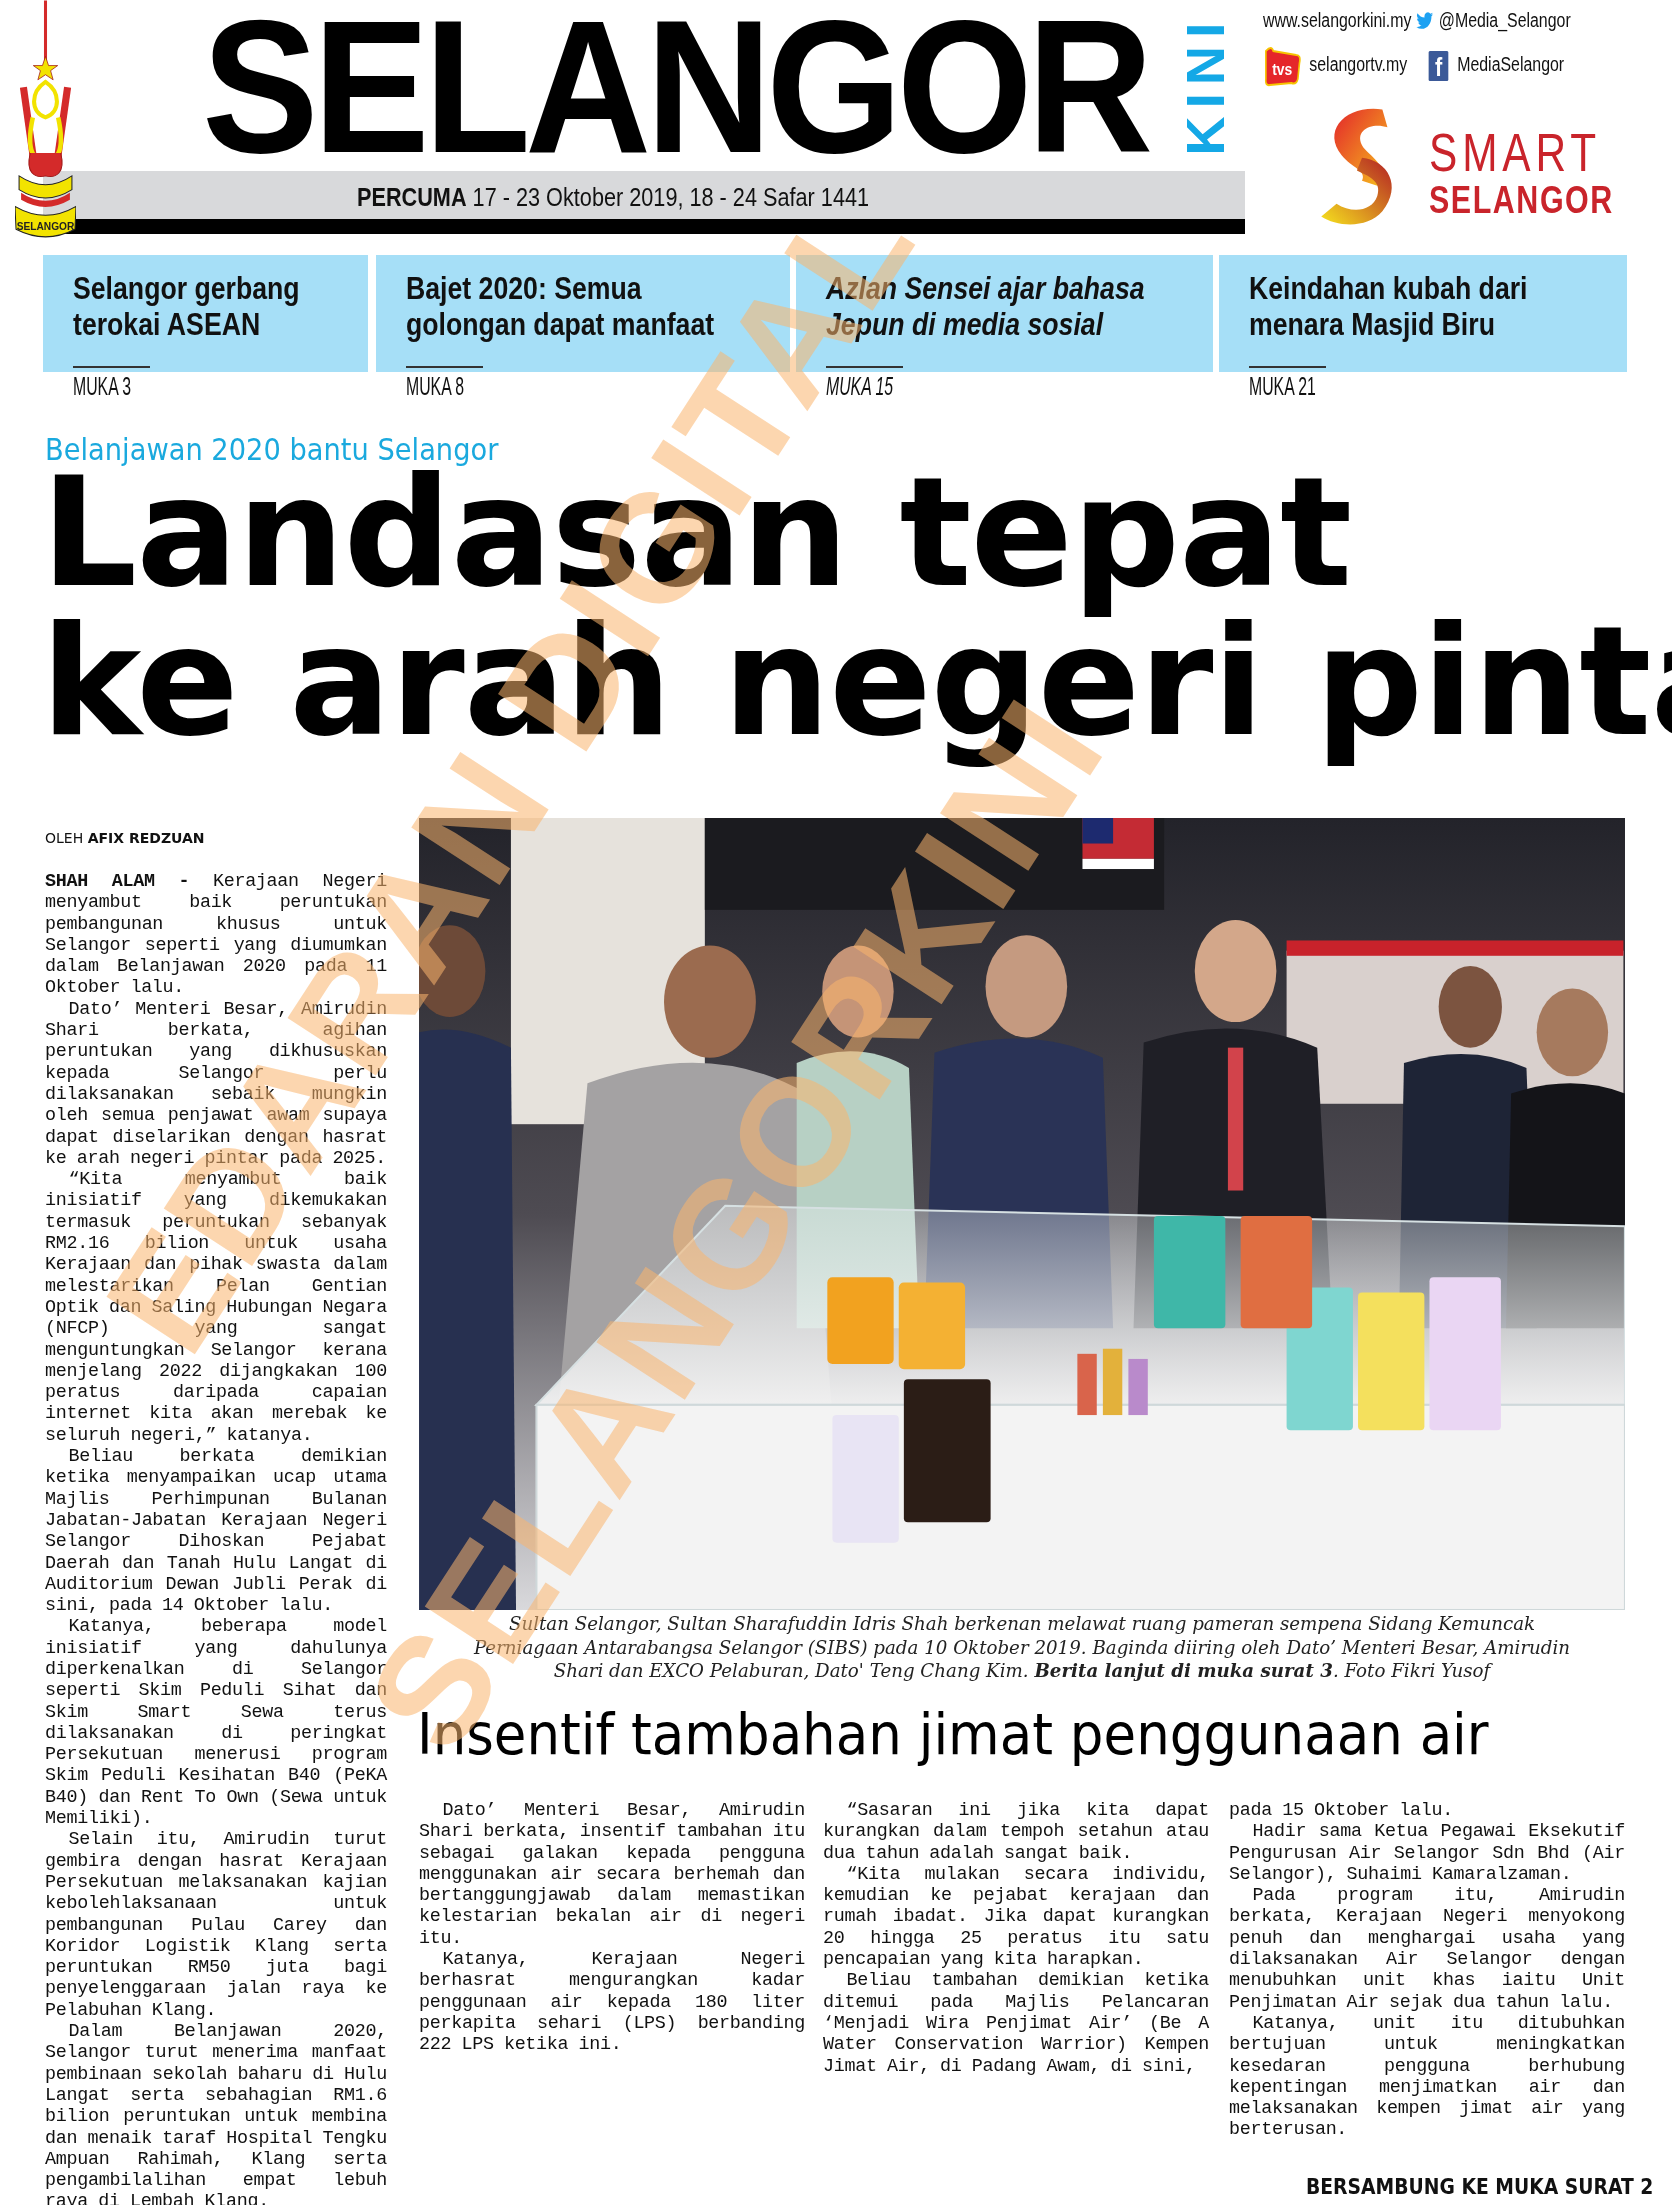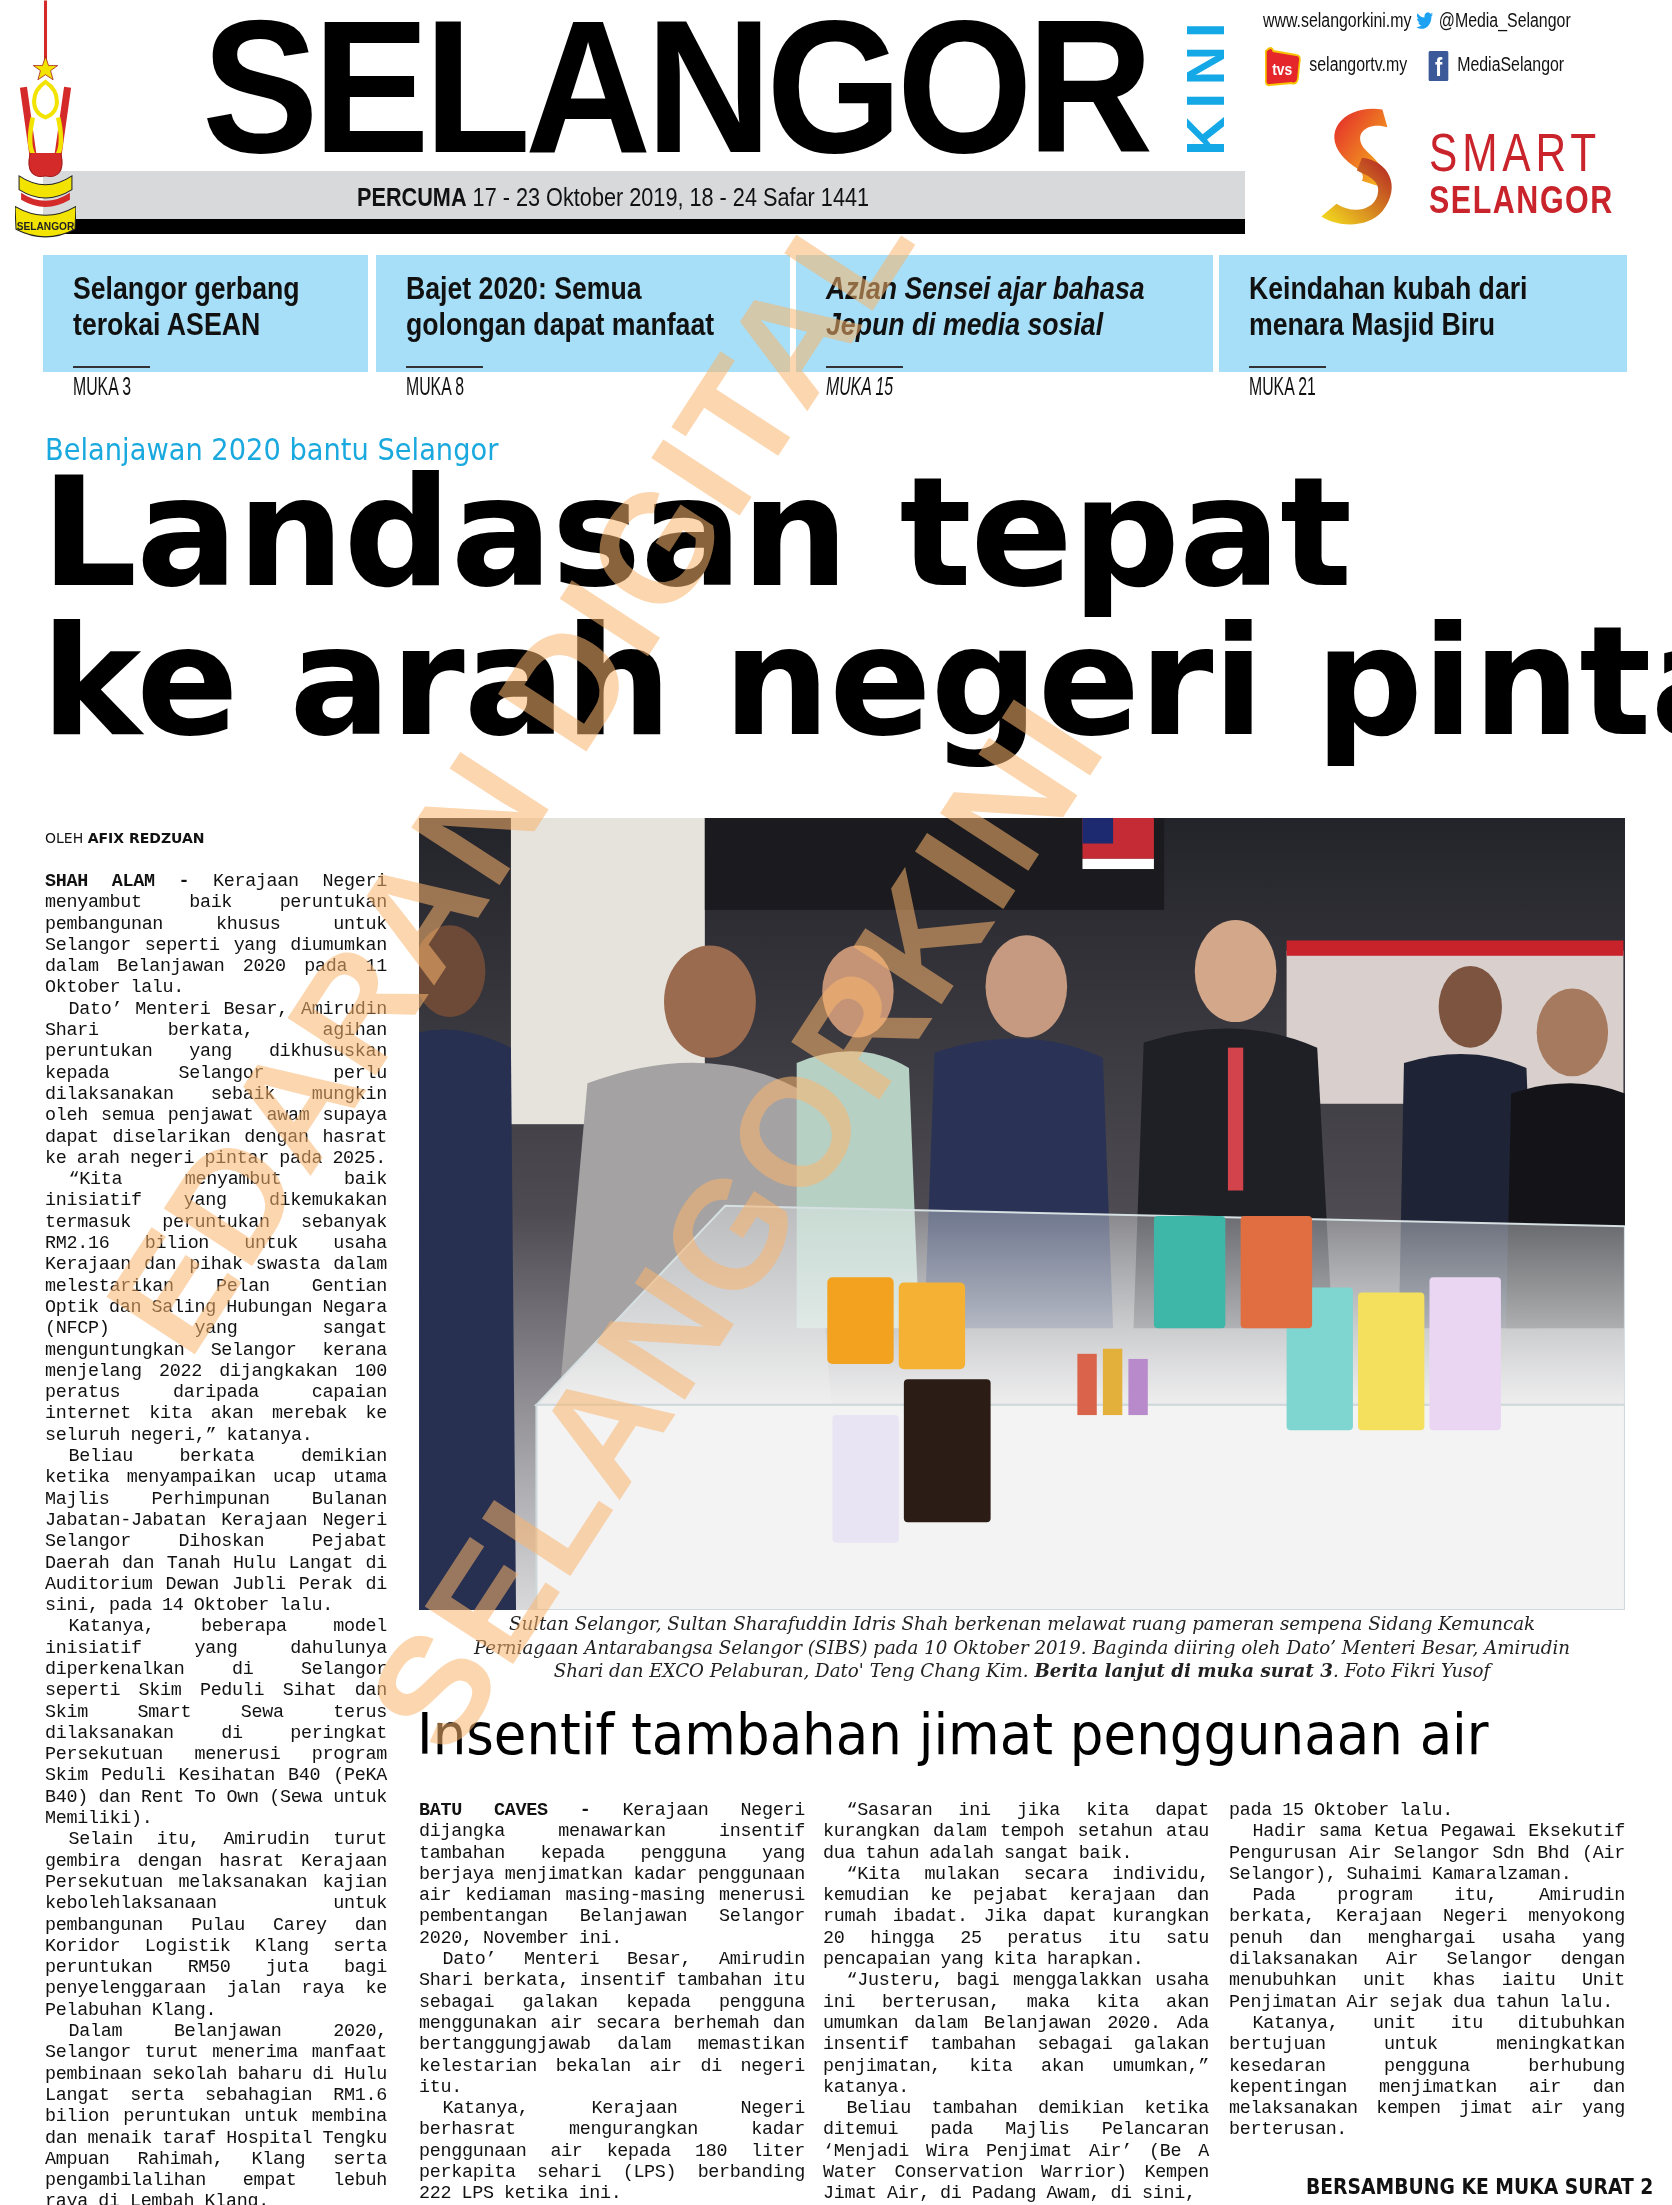--- a/index.html
+++ b/index.html
@@ -222,29 +222,27 @@
   </svg>
 </div>
 
 <div class="abs caption">
   <span>Sultan Selangor, Sultan Sharafuddin Idris Shah berkenan melawat ruang pameran sempena Sidang Kemuncak Perniagaan Antarabangsa Selangor (SIBS) pada 10 Oktober 2019. Baginda diiring oleh Dato’ Menteri Besar, Amirudin Shari dan EXCO Pelaburan, Dato' Teng Chang Kim. </span><b>Berita lanjut di muka surat 3</b><span>. Foto Fikri Yusof</span>
 </div>
 
 <div class="abs subhead">Insentif tambahan jimat penggunaan air</div>
 
 <div class="abs col col2">
-  <p class="first"><b>BATU CAVES -</b><span> Kerajaan Negeri dijangka menawarkan insentif tambahan kepada pengguna yang berjaya menjimatkan kadar penggunaan air kediaman masing-masing menerusi pembentangan Belanjawan Selangor 2020, November ini.</span></p>
   <p>Dato’ Menteri Besar, Amirudin Shari berkata, insentif tambahan itu sebagai galakan kepada pengguna menggunakan air secara berhemah dan bertanggungjawab dalam memastikan kelestarian bekalan air di negeri itu.</p>
   <p>Katanya, Kerajaan Negeri berhasrat mengurangkan kadar penggunaan air kepada 180 liter perkapita sehari (LPS) berbanding 222 LPS ketika ini.</p>
 </div>
 
 <div class="abs col col3">
   <p>“Sasaran ini jika kita dapat kurangkan dalam tempoh setahun atau dua tahun adalah sangat baik.</p>
   <p>“Kita mulakan secara individu, kemudian ke pejabat kerajaan dan rumah ibadat. Jika dapat kurangkan 20 hingga 25 peratus itu satu pencapaian yang kita harapkan.</p>
-  <p>“Justeru, bagi menggalakkan usaha ini berterusan, maka kita akan umumkan dalam Belanjawan 2020. Ada insentif tambahan sebagai galakan penjimatan, kita akan umumkan,” katanya.</p>
   <p>Beliau tambahan demikian ketika ditemui pada Majlis Pelancaran ‘Menjadi Wira Penjimat Air’ (Be A Water Conservation Warrior) Kempen Jimat Air, di Padang Awam, di sini,</p>
 </div>
 
 <div class="abs col col4">
   <p class="first">pada 15 Oktober lalu.</p>
   <p>Hadir sama Ketua Pegawai Eksekutif Pengurusan Air Selangor Sdn Bhd (Air Selangor), Suhaimi Kamaralzaman.</p>
   <p>Pada program itu, Amirudin berkata, Kerajaan Negeri menyokong penuh dan menghargai usaha yang dilaksanakan Air Selangor dengan menubuhkan unit khas iaitu Unit Penjimatan Air sejak dua tahun lalu.</p>
   <p>Katanya, unit itu ditubuhkan bertujuan untuk meningkatkan kesedaran pengguna berhubung kepentingan menjimatkan air dan melaksanakan kempen jimat air yang berterusan.</p>
 </div>
 

